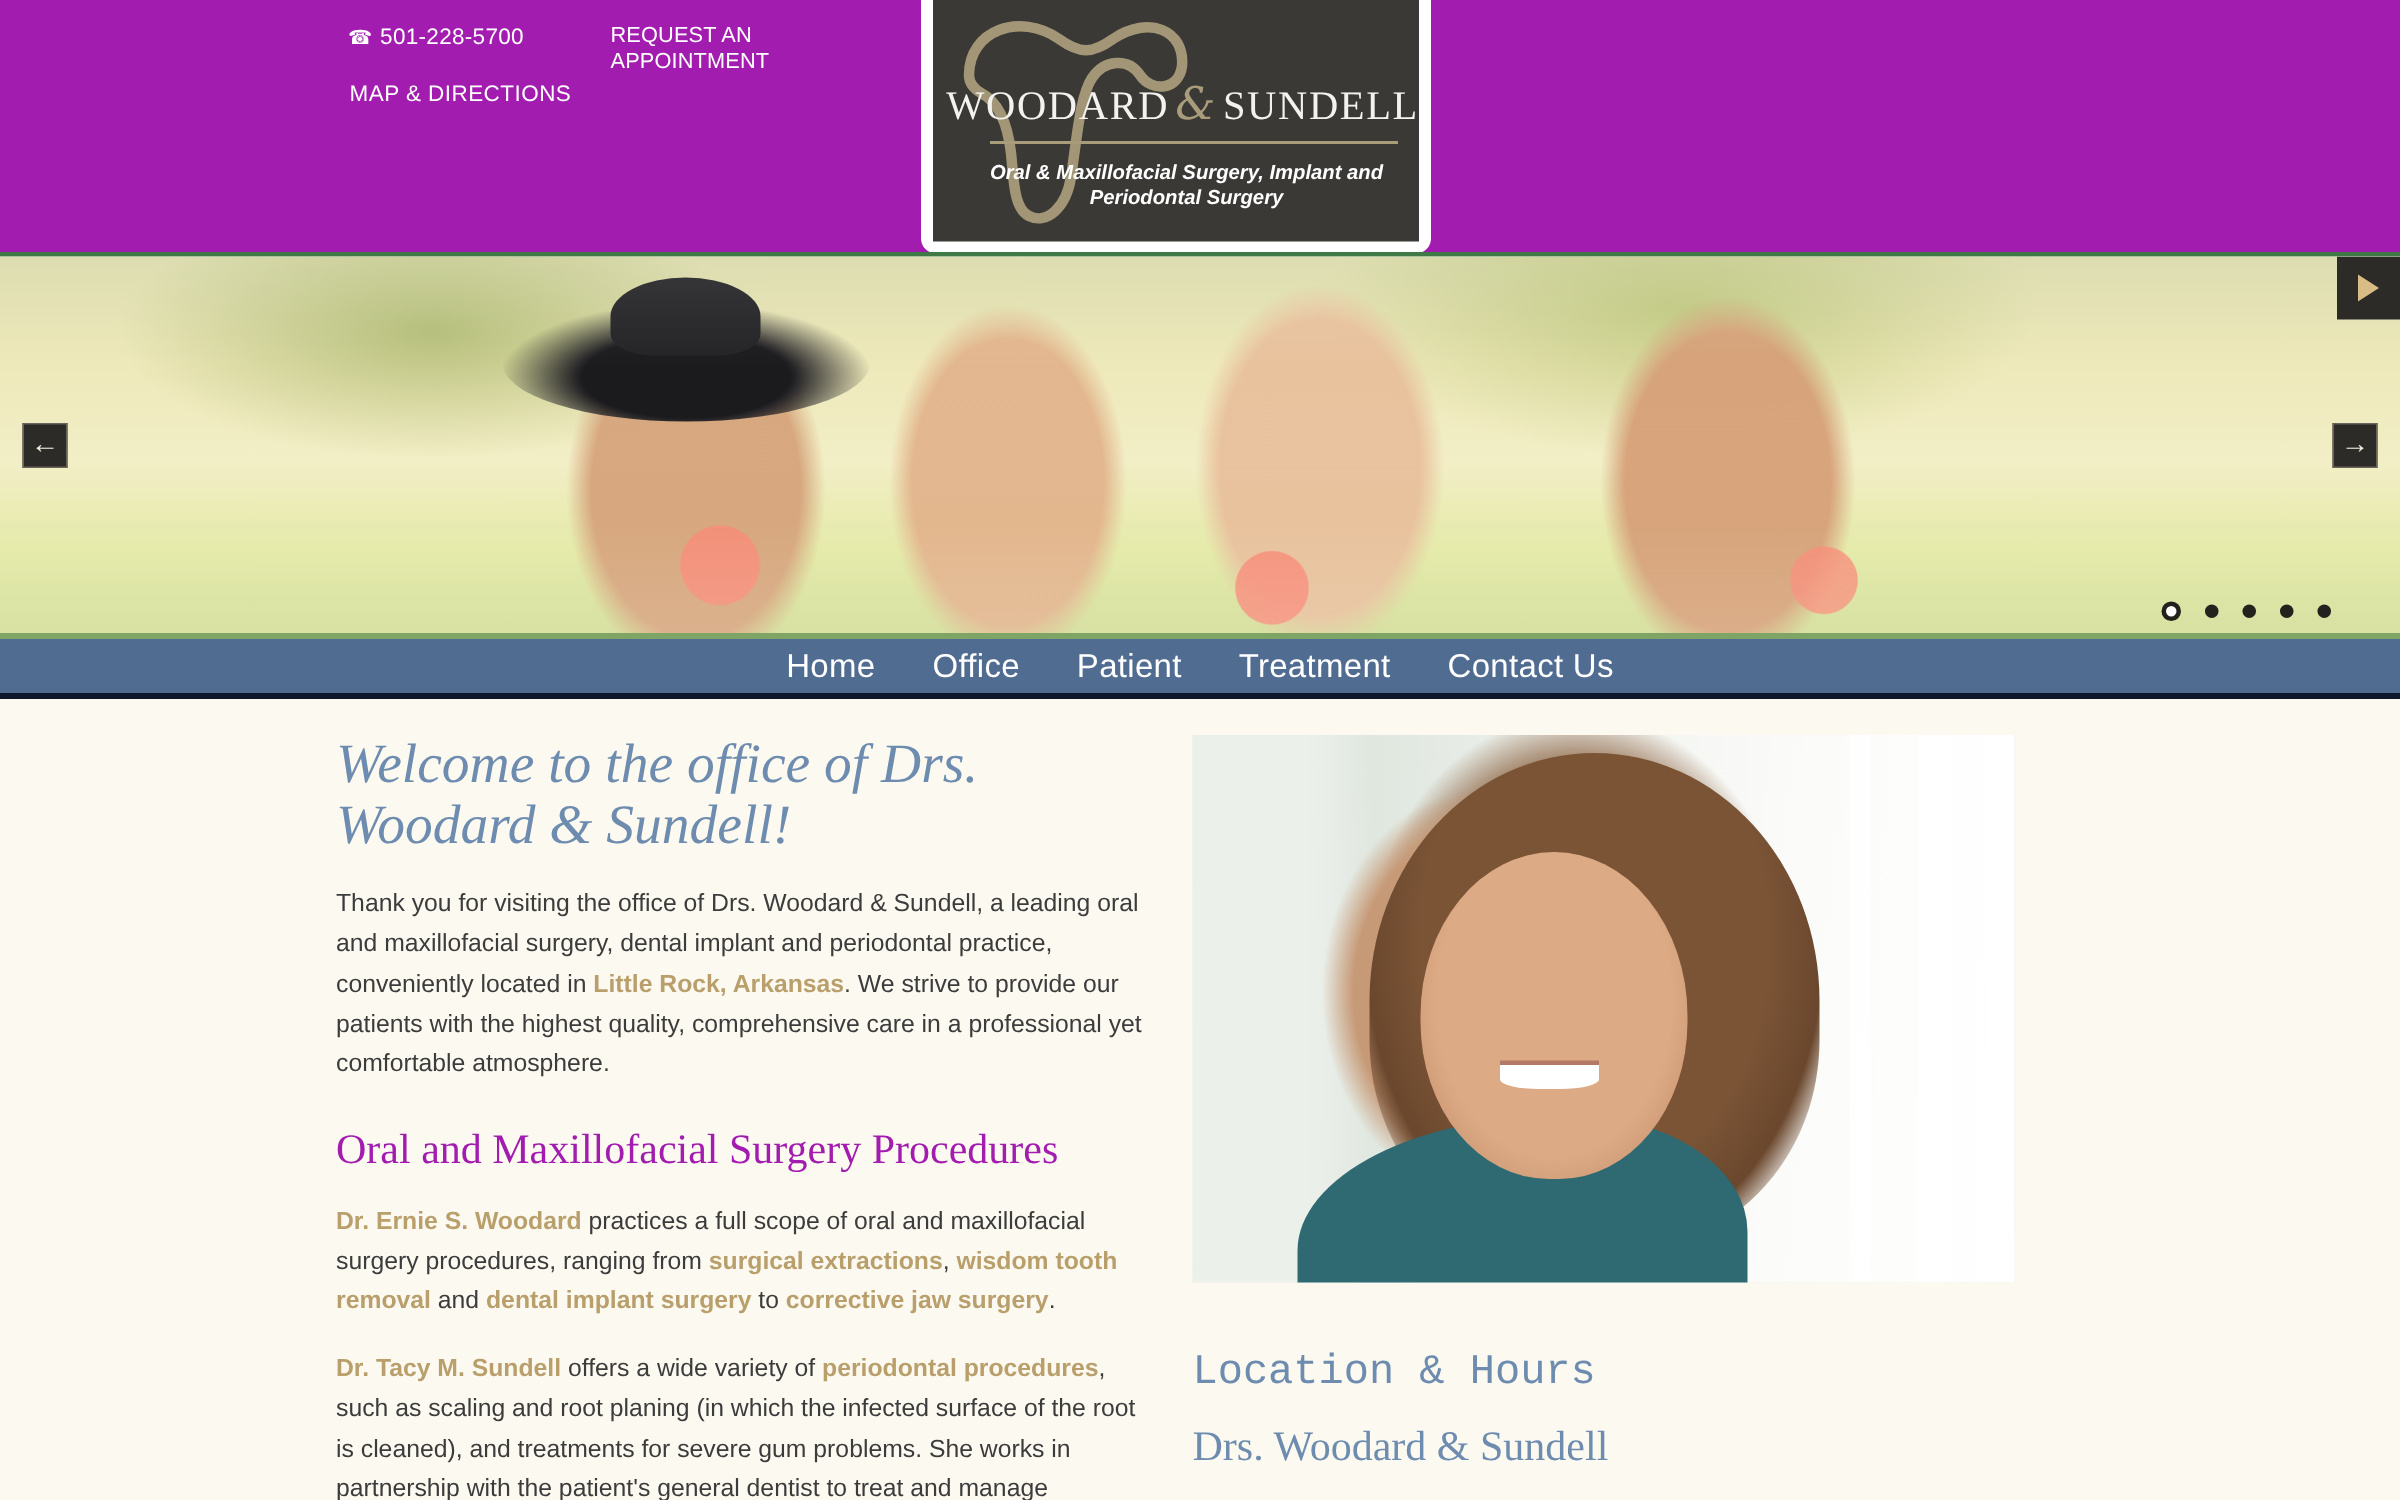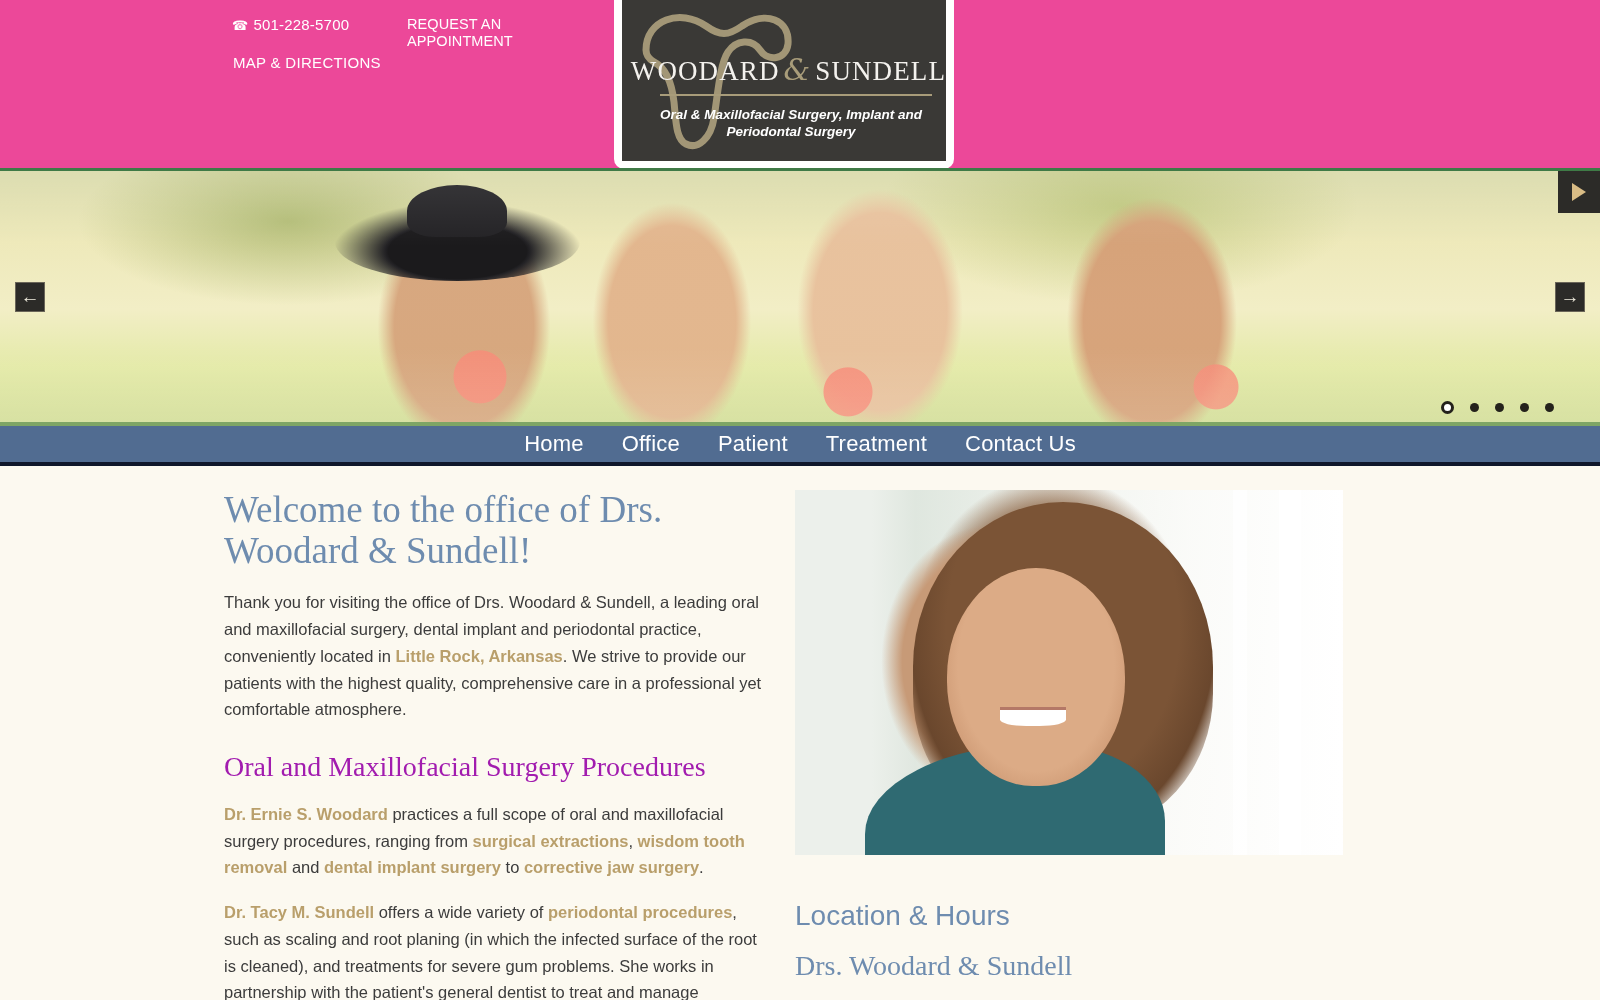--- a/index.html
+++ b/index.html
@@ -7,21 +7,21 @@
   body {
     background:#fcf9f0;
     font-family:"Liberation Sans", sans-serif;
     -webkit-font-smoothing:antialiased;
   }
 
   
   .topbar {
     position:relative;
     height:168px;
-    background:#ec4899;
+    background:#a21caf;
   }
   .util-phone {
     position:absolute; left:232px; top:16px;
     color:#ffffff; font-size:15px; letter-spacing:.2px;
     white-space:nowrap;
   }
   .util-phone .phone-icon { font-size:13px; margin-right:5px; }
   .util-appt {
     position:absolute; left:407px; top:16px;
     width:140px;
@@ -189,20 +189,21 @@
     position:absolute; left:795px; top:24px; width:548px;
   }
 
   h1.welcome {
     font-family:"Liberation Serif", serif;
     font-weight:normal;
     font-size:37px;
     line-height:1.1;
     color:#6e8caf;
     margin-bottom:8px;
+    font-style:italic;
   }
   h2.sect {
     font-family:"Liberation Serif", serif;
     font-weight:normal;
     font-size:28px;
     color:#a21caf;
     margin:28px 0 12px 0;
   }
   p.body {
     font-size:16.5px;
@@ -260,21 +261,21 @@
   .portrait-panel {
     position:absolute; right:42px; top:0; bottom:0;
     width:22px; background:rgba(255,255,255,.88);
   }
   .portrait-panel2 {
     position:absolute; right:96px; top:0; bottom:0;
     width:14px; background:rgba(255,255,255,.7);
   }
 
   h2.loc {
-    font-family:Liberation Sans, sans-serif;
+    font-family:Liberation Mono, monospace;
     font-weight:normal;
     font-size:28px;
     color:#6e8caf;
     margin:45px 0 18px 0;
   }
   h3.practice {
     font-family:"Liberation Serif", serif;
     font-weight:normal;
     font-size:28px;
     color:#6e8caf;

